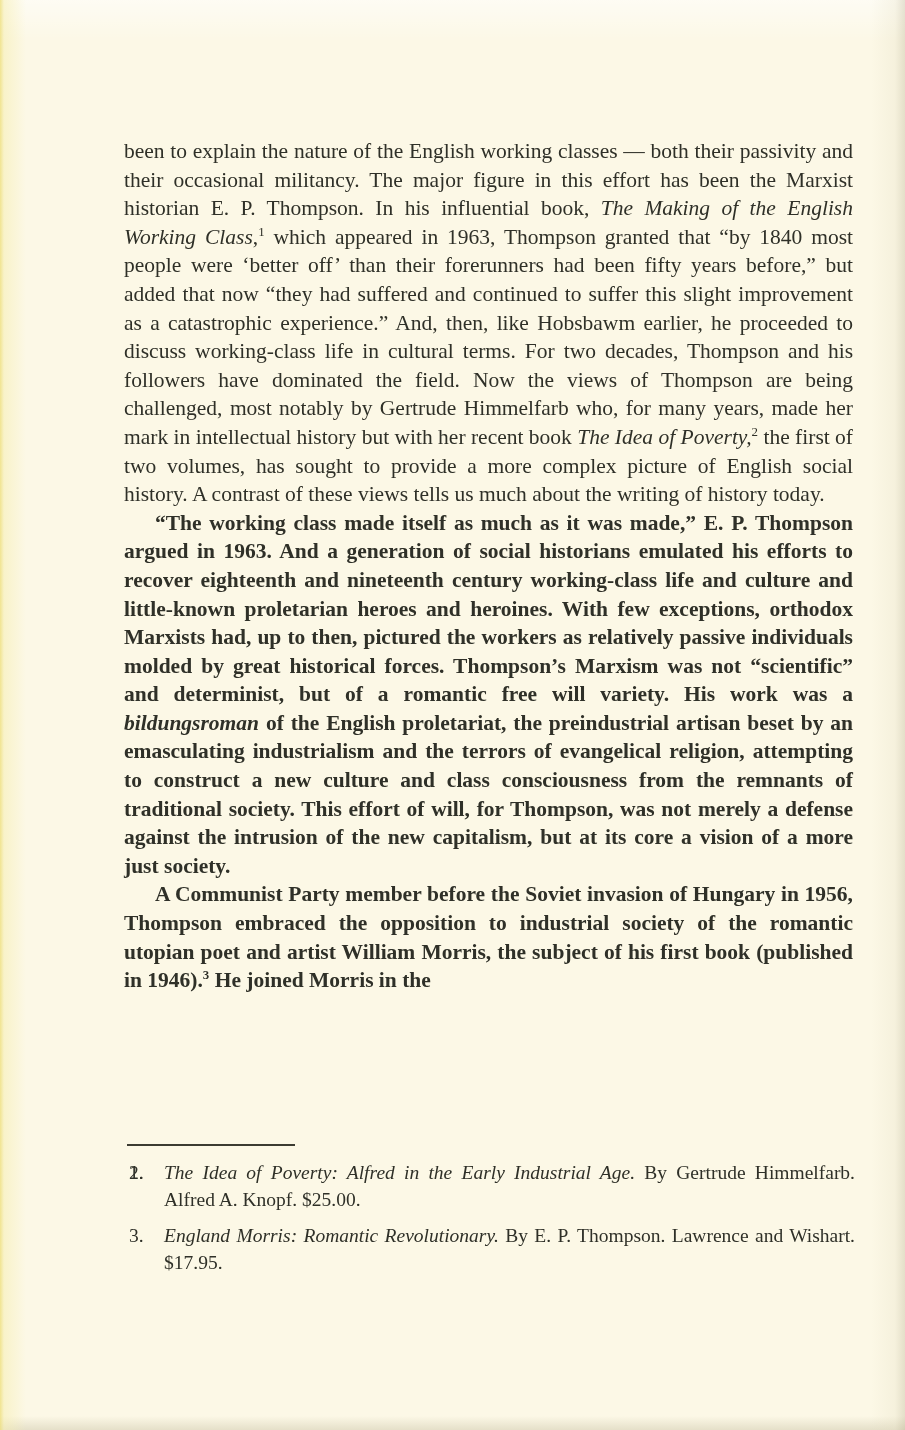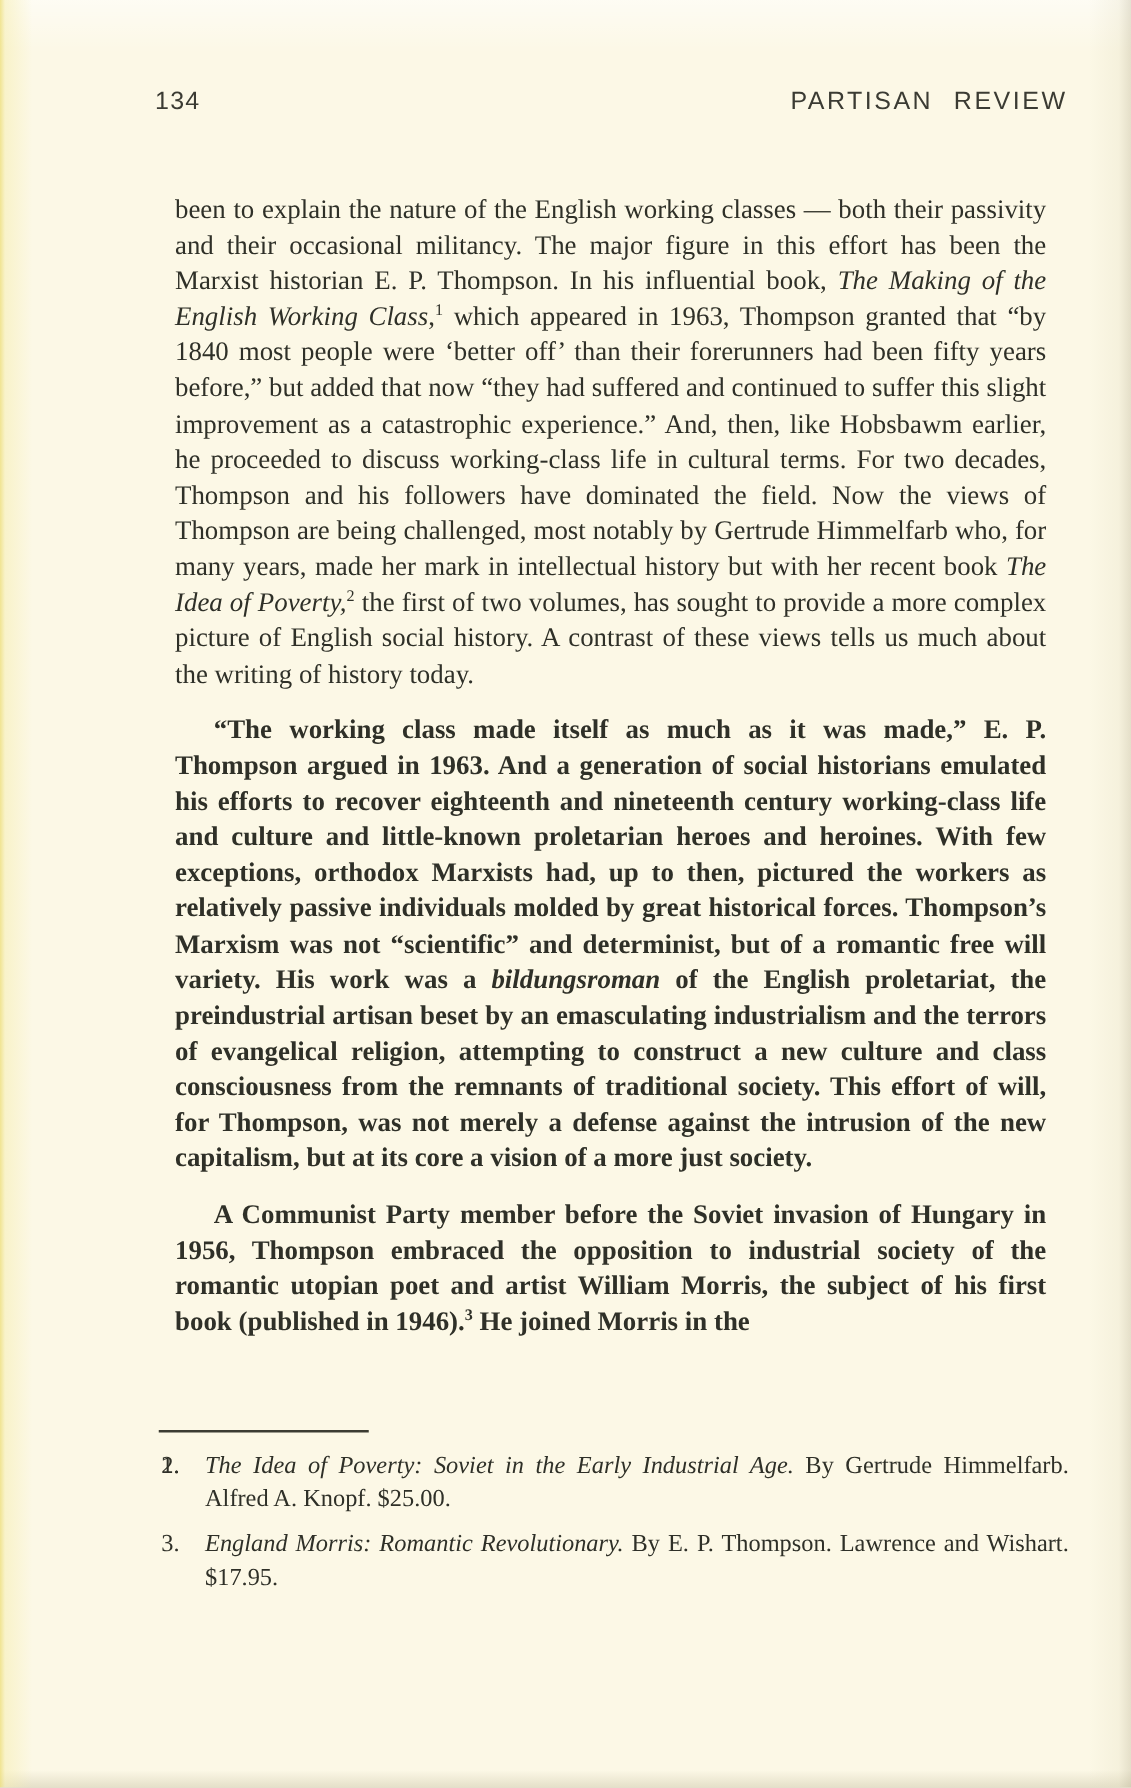--- a/index.html
+++ b/index.html
@@ -45,21 +45,21 @@
     top: 137px;
     left: 124px;
     width: 729px;
     font-family: "Liberation Serif", serif;
     font-size: 21.5px;
     line-height: 28.6px;
     text-align: justify;
     color: #2f3028;
   }
   .para {
-    margin: 16px;
+    margin: 0;
   }
   .para.indent {
     text-indent: 31px;
     font-weight: bold;
   }
   .italic {
     font-style: italic;
   }
   sup {
     font-size: 0.6em;
@@ -92,41 +92,37 @@
     position: absolute;
     left: 5px;
     top: 0;
   }
 </style>
 </head>
 <body>
 
 <div class="scan">
 
-  <header class="running-head">
-    <span class="page-number">134</span>
-    <span class="journal-title">PARTISAN REVIEW</span>
-  </header>
 
   <main class="body-text">
     <p class="para"><span>been to explain the nature of the English working classes — both their passivity and their occasional militancy. The major figure in this effort has been the Marxist historian E. P. Thompson. In his influential book, </span><span class="italic">The Making of the English Working Class</span><span>,</span><sup>1</sup><span> which appeared in 1963, Thompson granted that “by 1840 most people were ‘better off’ than their forerunners had been fifty years before,” but added that now “they had suffered and continued to suffer this slight improvement as a catastrophic experience.” And, then, like Hobsbawm earlier, he proceeded to discuss working-class life in cultural terms. For two decades, Thompson and his followers have dominated the field. Now the views of Thompson are being challenged, most notably by Gertrude Himmelfarb who, for many years, made her mark in intellectual history but with her recent book </span><span class="italic">The Idea of Poverty,</span><sup>2</sup><span> the first of two volumes, has sought to provide a more complex picture of English social history. A contrast of these views tells us much about the writing of history today.</span></p>
     <p class="para indent"><span>“The working class made itself as much as it was made,” E. P. Thompson argued in 1963. And a generation of social historians emulated his efforts to recover eighteenth and nineteenth century working-class life and culture and little-known proletarian heroes and heroines. With few exceptions, orthodox Marxists had, up to then, pictured the workers as relatively passive individuals molded by great historical forces. Thompson’s Marxism was not “scientific” and determinist, but of a romantic free will variety. His work was a </span><span class="italic">bildungsroman</span><span> of the English proletariat, the preindustrial artisan beset by an emasculating industrialism and the terrors of evangelical religion, attempting to construct a new culture and class consciousness from the remnants of traditional society. This effort of will, for Thompson, was not merely a defense against the intrusion of the new capitalism, but at its core a vision of a more just society.</span></p>
     <p class="para indent"><span>A Communist Party member before the Soviet invasion of Hungary in 1956, Thompson embraced the opposition to industrial society of the romantic utopian poet and artist William Morris, the subject of his first book (published in 1946).</span><sup>3</sup><span> He joined Morris in the</span></p>
   </main>
 
   <footer class="footnotes">
     <div class="fn-rule"></div>
 
     <div class="footnote">
       <span class="fn-number">1.</span>
     </div>
 
     <div class="footnote">
       <span class="fn-number">2.</span>
-      <span><span class="italic">The Idea of Poverty: Soviet in the Early Industrial Age.</span><span> By Gertrude Himmelfarb. Alfred A. Knopf. $25.00.</span></span>
+      <span><span class="italic">The Idea of Poverty: Alfred in the Early Industrial Age.</span><span> By Gertrude Himmelfarb. Alfred A. Knopf. $25.00.</span></span>
     </div>
 
     <div class="footnote">
       <span class="fn-number">3.</span>
       <span><span class="italic">England Morris: Romantic Revolutionary.</span><span> By E. P. Thompson. Lawrence and Wishart. $17.95.</span></span>
     </div>
   </footer>
 
 </div>
 

